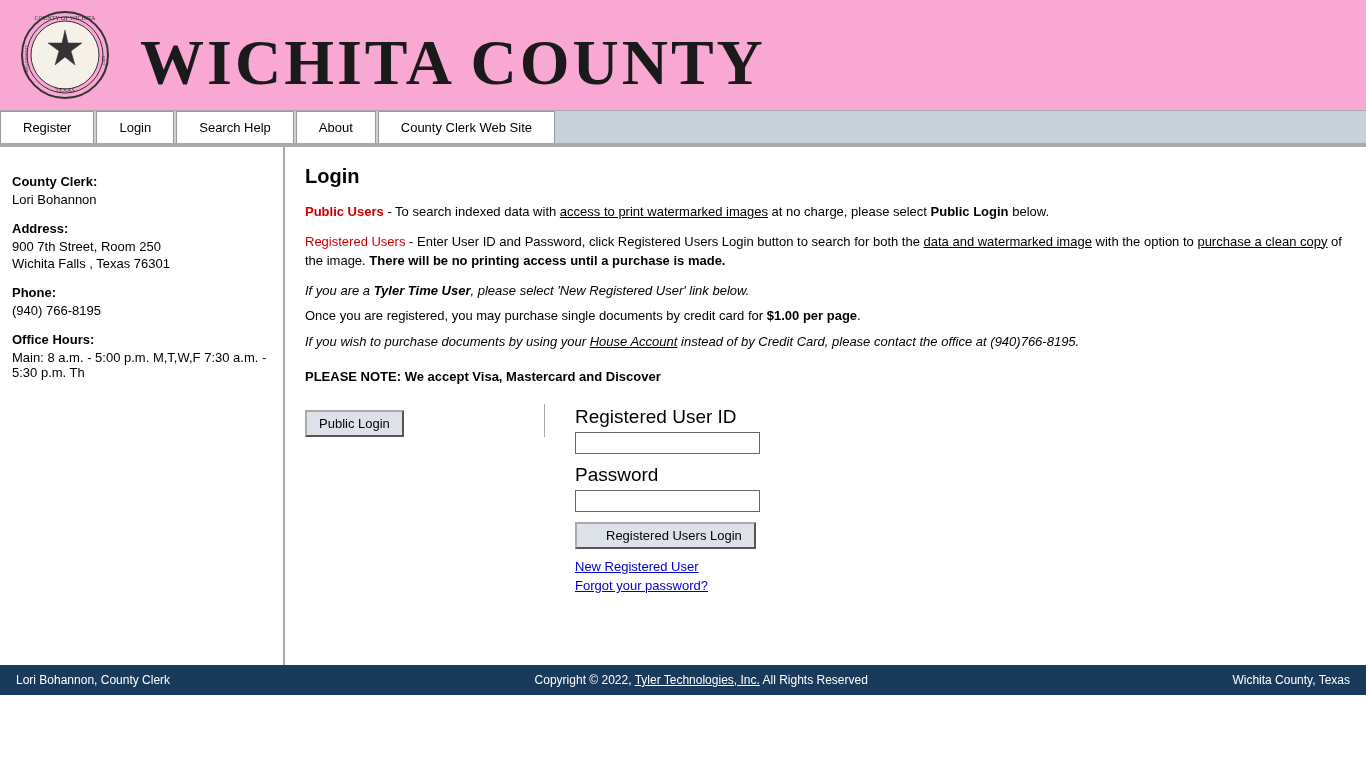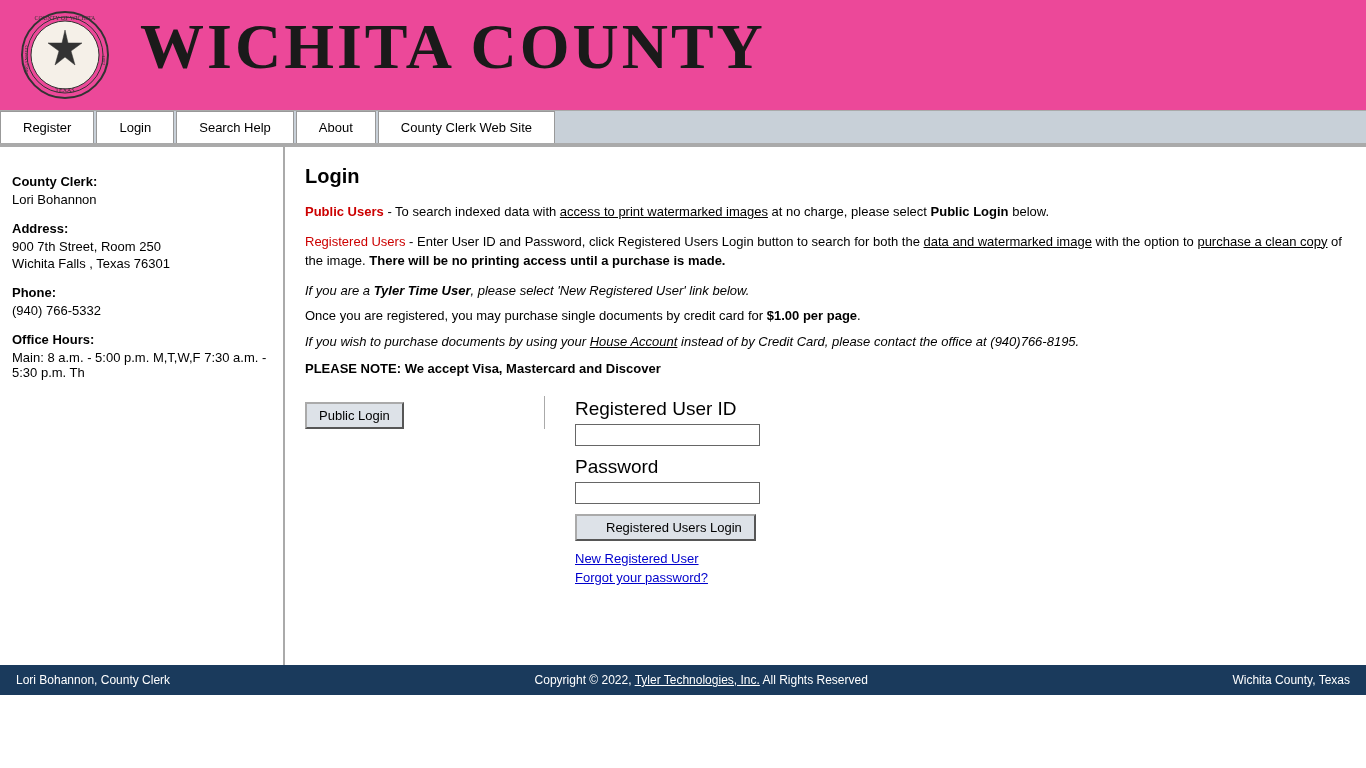--- a/index.html
+++ b/index.html
@@ -1,22 +1,22 @@
 <!DOCTYPE html>
 <html><head>
   <meta charset="utf-8">
   <style>
     * { margin: 0; padding: 0; box-sizing: border-box; }
     body { font-family: Arial, sans-serif; font-size: 13px; background: #fff; }
 
     
     #header {
-      background: #ec4899;
-      display: flex;
-      align-items: flex-start;
+      background: #f9a8d4;
+      display: flex;
+      align-items: flex-end;
       padding: 10px 20px;
       min-height: 110px;
     }
     #header-logo {
       width: 90px;
       height: 90px;
       margin-right: 30px;
       flex-shrink: 0;
     }
     #header-title {
@@ -163,21 +163,21 @@
     .seal-svg {
       width: 90px;
       height: 90px;
     }
 
     .note-line {
       margin-bottom: 6px;
       line-height: 1.5;
     }
     .please-note {
-      margin-top: 10px;
+      margin-top: 18px;
       margin-bottom: 14px;
       font-size: 13px;
     }
   </style>
 </head>
 <body>
 
 <div id="header">
   <div id="header-logo">
     
@@ -209,21 +209,21 @@
 
   <div id="sidebar">
     <span class="sidebar-label">County Clerk:</span>
     <span class="sidebar-value">Lori Bohannon</span>
 
     <span class="sidebar-label">Address:</span>
     <span class="sidebar-value">900 7th Street, Room 250</span>
     <span class="sidebar-value">Wichita Falls , Texas 76301</span>
 
     <span class="sidebar-label">Phone:</span>
-    <span class="sidebar-value">(940) 766-5332</span>
+    <span class="sidebar-value">(940) 766-8195</span>
 
     <span class="sidebar-label">Office Hours:</span>
     <span class="sidebar-value">Main: 8 a.m. - 5:00 p.m. M,T,W,F 7:30 a.m. - 5:30 p.m. Th</span>
   </div>
 
   <div id="content">
     <h1>Login</h1>
 
     <div class="info-block">
       <span class="public-users">Public Users</span><span> - To search indexed data with </span><span class="underline">access to print watermarked images</span><span> at no charge, please select </span><span class="bold">Public Login</span><span> below.</span>

